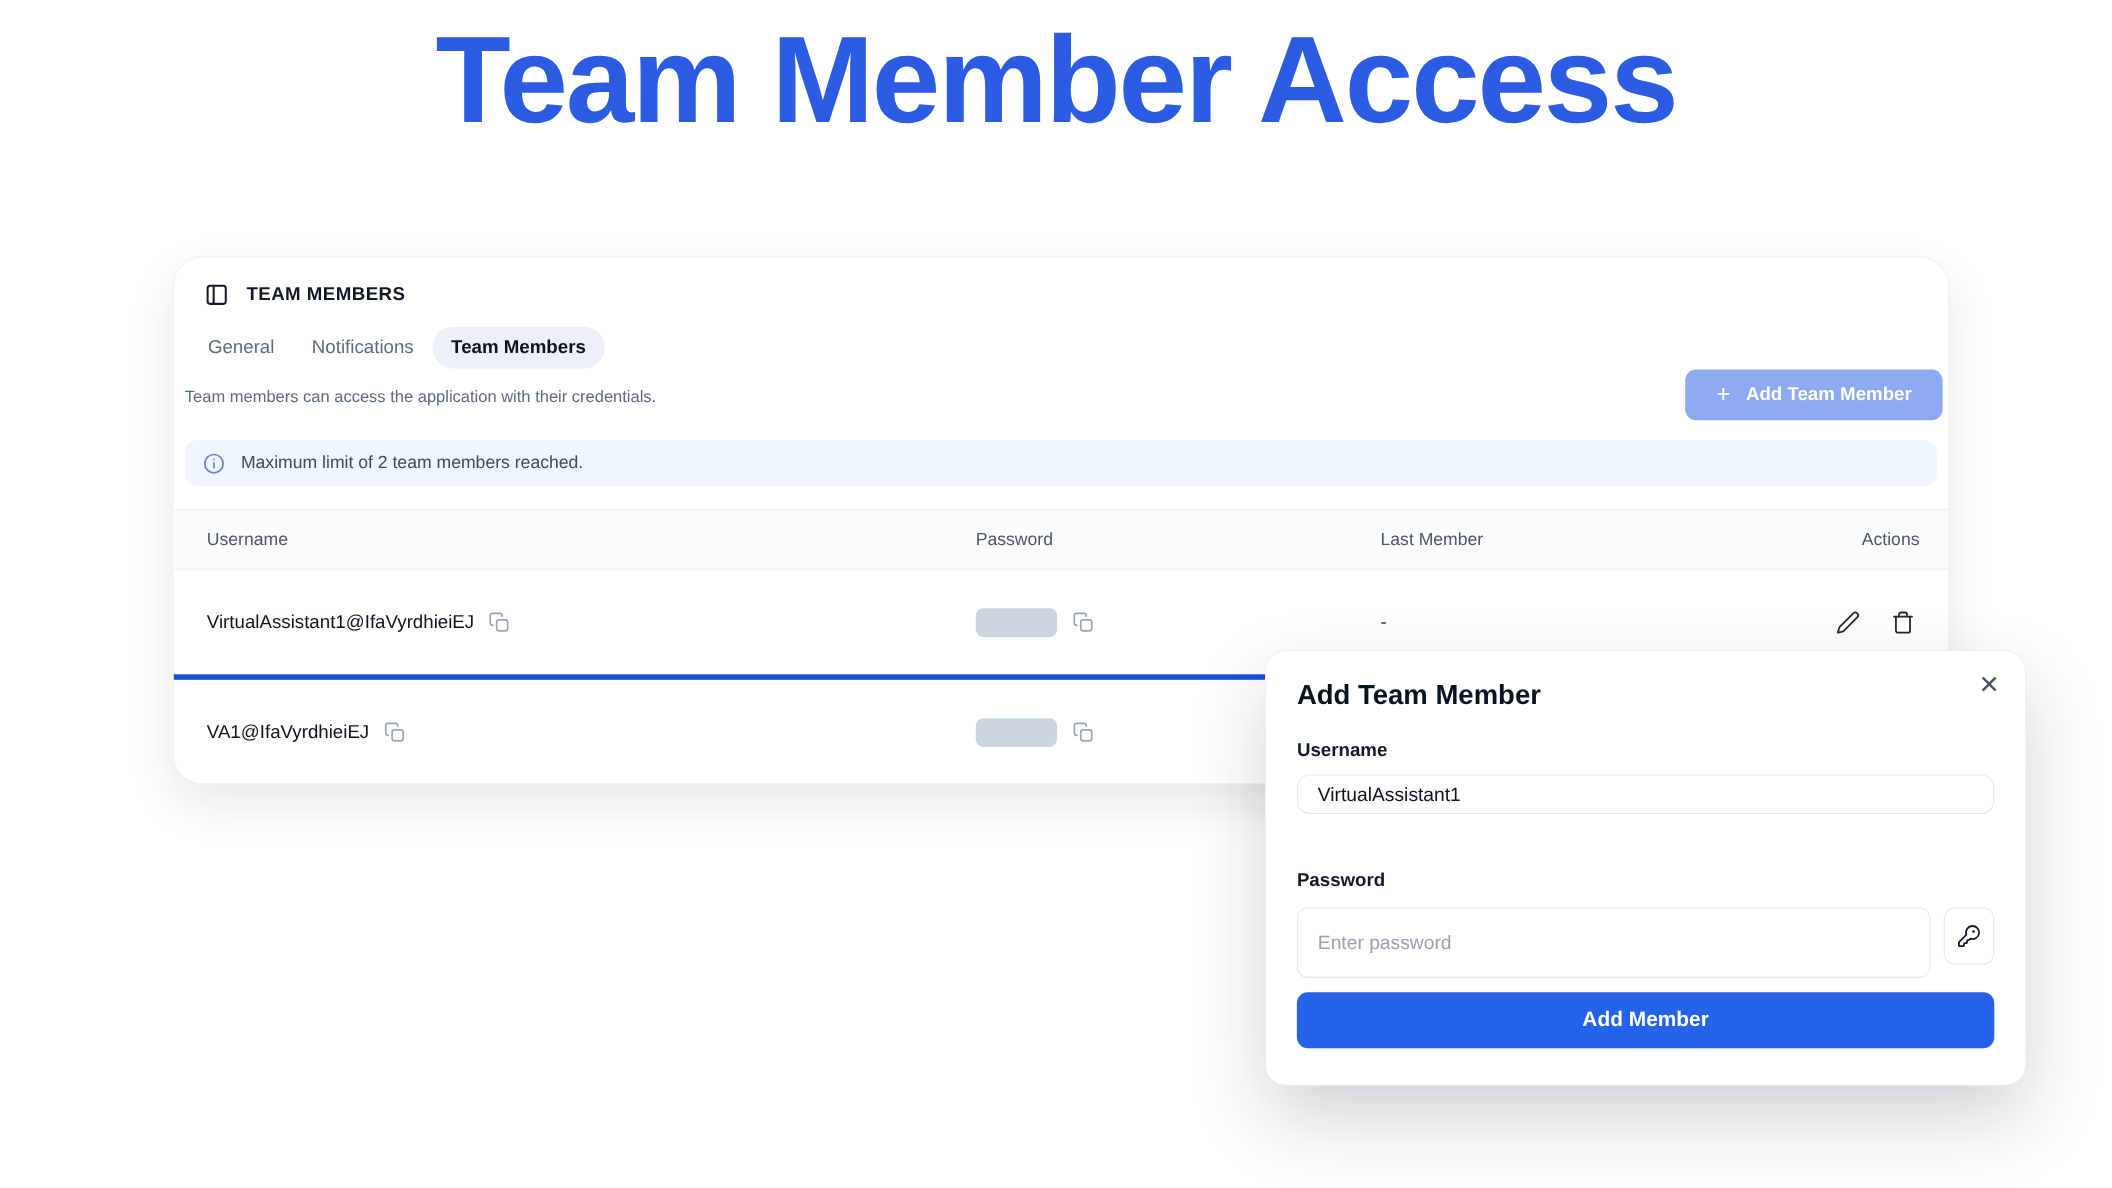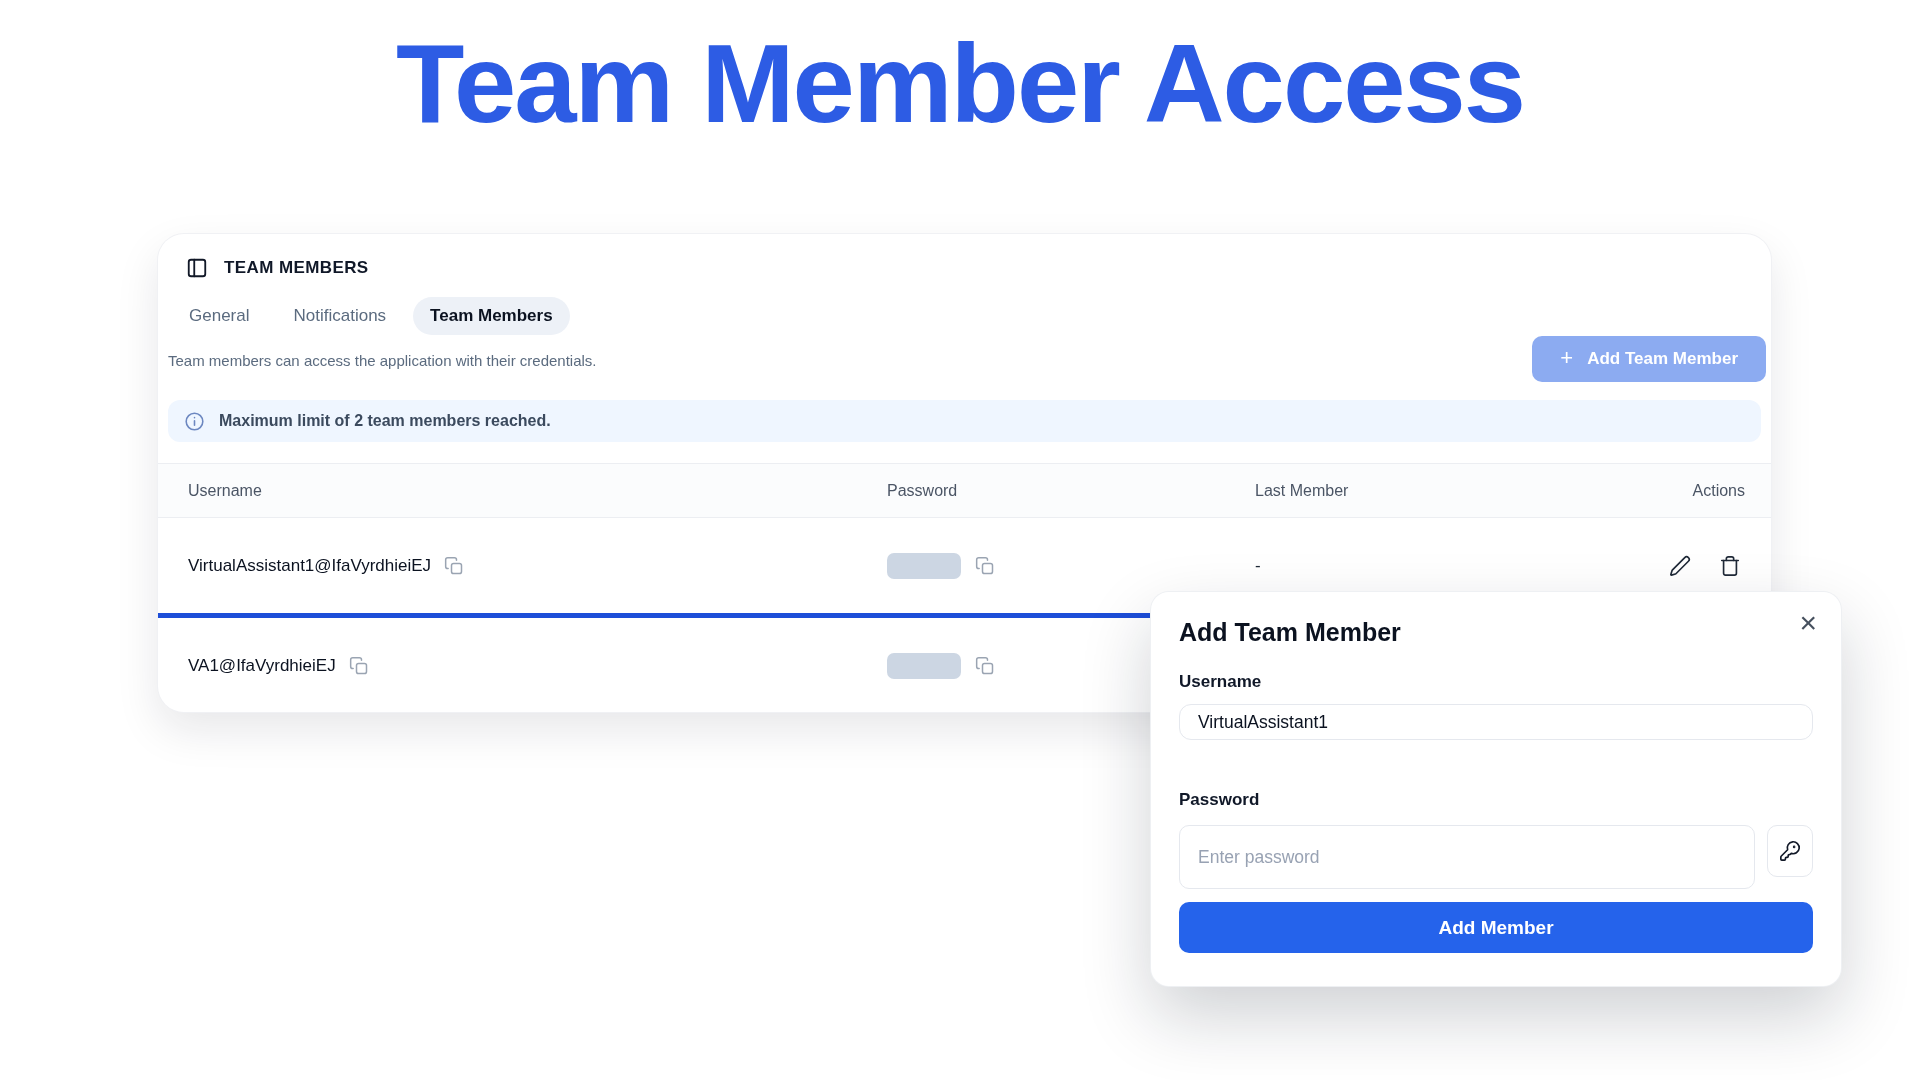--- a/index.html
+++ b/index.html
@@ -3,52 +3,52 @@
 <meta charset="utf-8">
 <style>
   html,body { margin:0; padding:0; background:#ffffff; }
   .stage {
     position:relative; width:1920px; height:1080px; overflow:hidden;
     background:#ffffff; font-family:"Liberation Sans", sans-serif;
   }
 
   
   .page-title {
-    position:absolute; top:0px; left:0; right:0; margin:11px;
+    position:absolute; top:0px; left:0; right:0; margin:0;
     text-align:center; font-size:112px; font-weight:700;
     letter-spacing:-2px; color:#2d5ce4; line-height:1.3;
   }
 
   
   .card {
     position:absolute; left:158px; top:234px; width:1613px; height:478px;
     background:#ffffff; border-radius:26px; box-sizing:border-box;
     box-shadow:0 0 0 1px #f0f1f4, 0 18px 44px rgba(15,23,42,.10);
   }
   .card-header { position:absolute; top:23px; left:28px; display:flex; align-items:center; gap:16px; }
   .card-title { font-size:17px; font-weight:700; color:#101828; letter-spacing:.4px; }
 
-  .tabs { position:absolute; top:63px; left:14px; display:flex; align-items:center; gap:10px; }
+  .tabs { position:absolute; top:63px; left:14px; display:flex; align-items:center; gap:0; }
   .tab { padding:9px 17px; font-size:17px; color:#5b6b7f; border-radius:999px; cursor:pointer; }
   .tab--active { background:#edf1f7; color:#0b1220; font-weight:700; }
 
   .desc { position:absolute; top:118px; left:10px; font-size:15px; color:#5b6b7f; }
 
   .add-btn {
     position:absolute; top:102px; right:5px; height:46px; padding:0 28px;
     display:flex; align-items:center; gap:14px; cursor:pointer;
     background:#8cabf1; color:#ffffff; border:none; border-radius:10px;
     font-size:17px; font-weight:700; font-family:inherit;
   }
   .add-btn .plus { font-size:22px; font-weight:400; margin-top:-2px; }
 
   .banner {
     position:absolute; top:166px; left:10px; right:10px; height:42px;
     background:#eff6ff; border-radius:12px; box-sizing:border-box;
-    display:flex; align-items:center; gap:14px; padding:0 16px;font-weight:bold;
+    display:flex; align-items:center; gap:14px; padding:0 16px;
   }
   .banner-text { font-size:16px; color:#3b4a5e; }
 
   
   .table { position:absolute; top:229px; left:0; right:0; }
   .trow {
     display:grid; grid-template-columns:699px 368px 380px 1fr;
     align-items:center; padding:0 26px 0 30px;
   }
   .thead-row {

